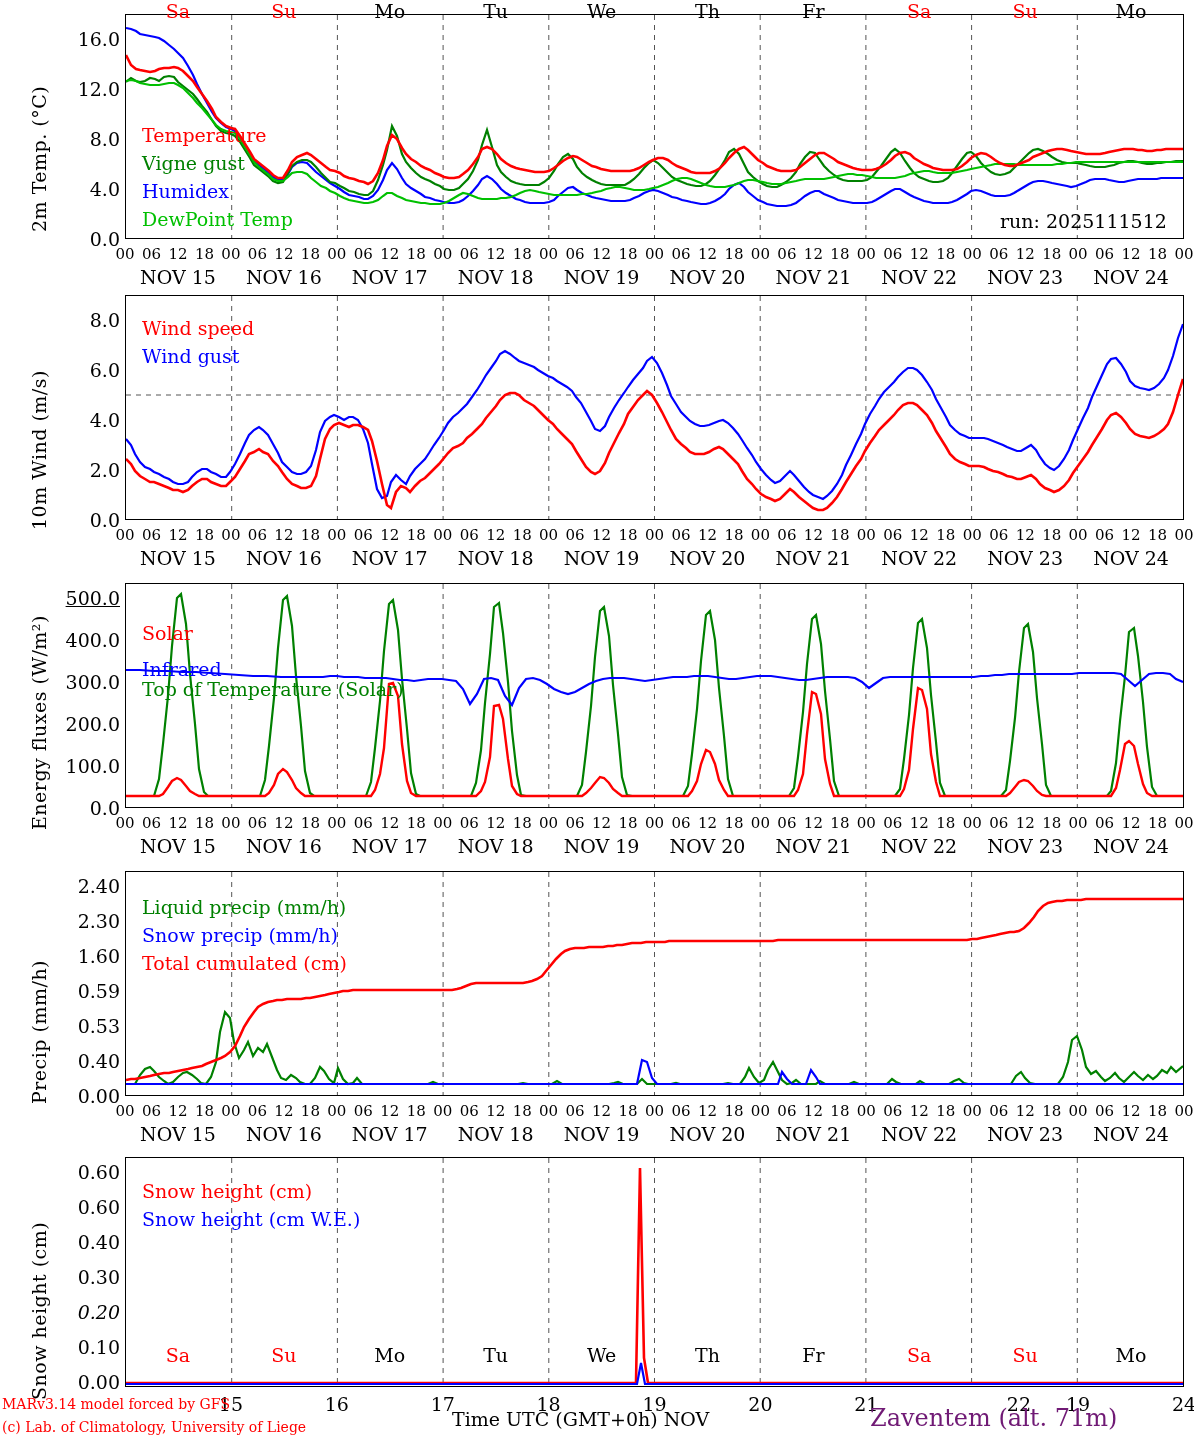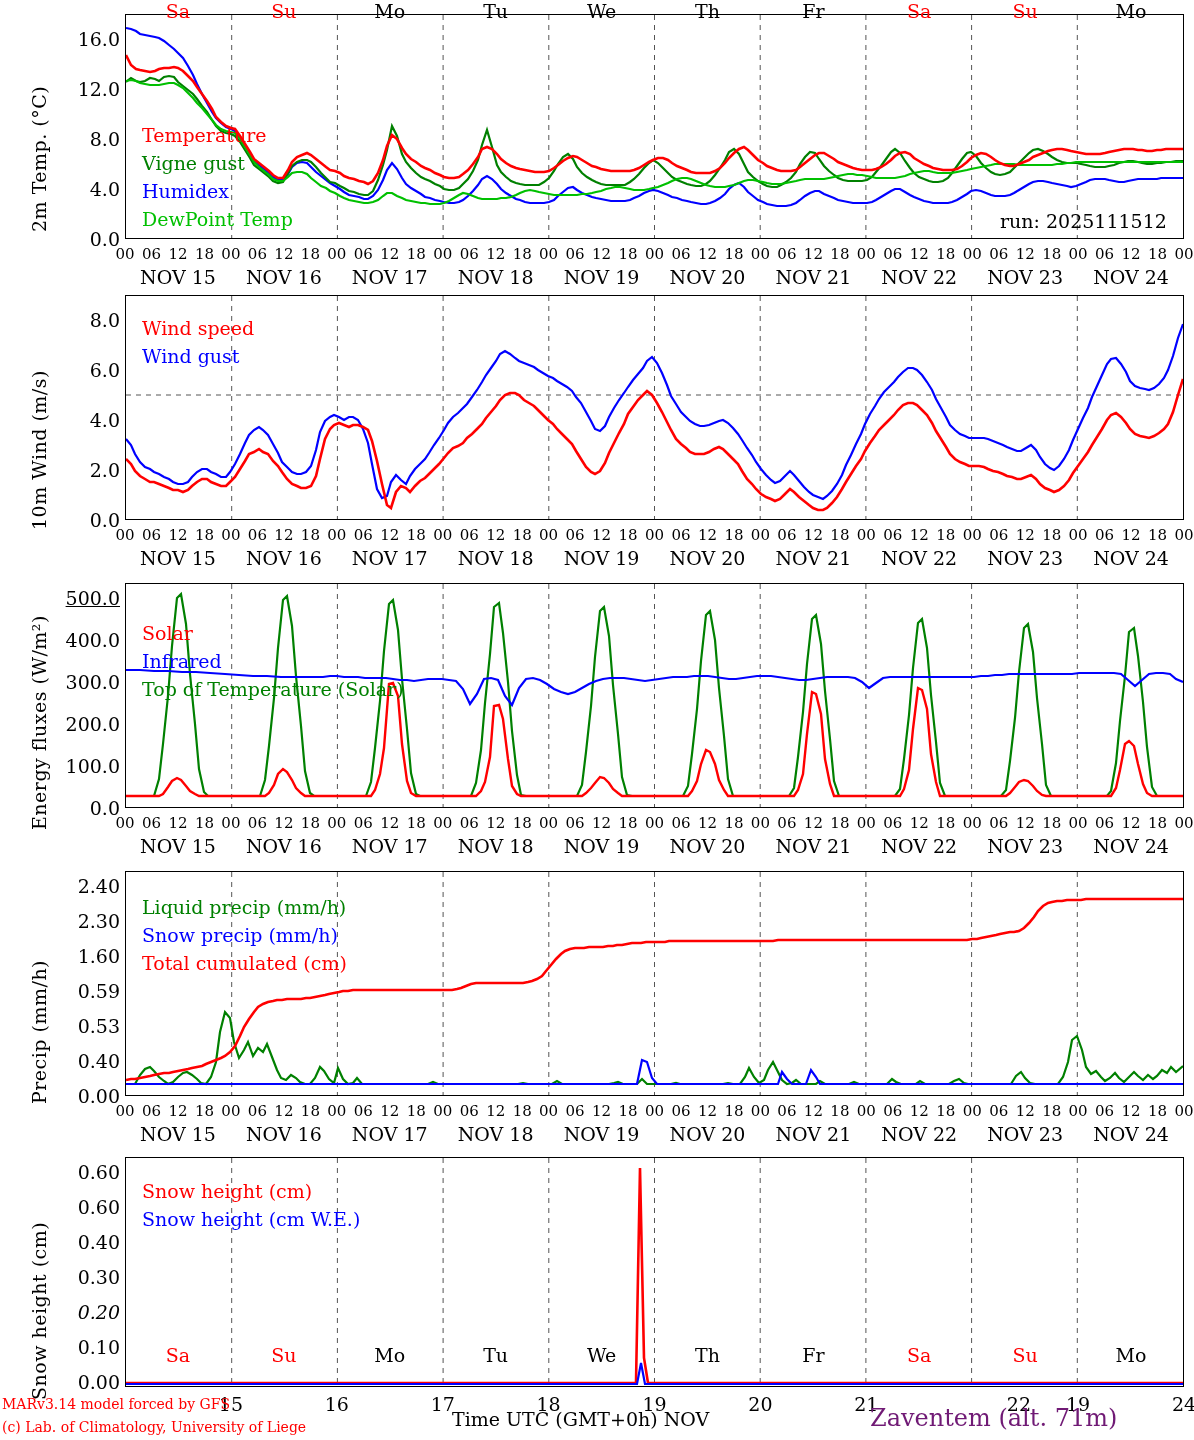--- a/index.html
+++ b/index.html
@@ -251,21 +251,21 @@
       </g>
 
       <polyline fill="none" stroke="#008000" stroke-width="2.2" points="0,212 28,212 33,195 37,160 42,112 46,62 51,14 55,10 60,40 64,90 69,140 73,185 78,208 82,212 134,212 139,196 143,162 148,114 152,64 157,16 161,12 166,42 170,92 175,142 179,187 184,209 188,212 240,212 245,198 249,164 254,117 258,67 263,20 267,16 272,46 276,95 281,145 285,189 290,210 294,212 345,212 350,199 355,166 359,119 364,70 368,23 373,19 377,49 382,98 386,147 391,191 395,211 400,212 451,212 456,201 460,168 465,122 469,73 474,27 478,23 483,52 487,101 492,150 496,193 501,211 506,212 557,212 562,202 566,170 571,125 575,77 580,31 584,27 589,56 593,104 598,152 602,195 607,212 611,212 663,212 668,204 672,173 677,128 681,80 686,35 690,31 695,60 699,107 704,155 708,197 713,212 717,212 769,212 774,205 778,175 783,131 787,84 792,39 796,35 801,64 805,111 810,158 814,199 819,212 823,212 875,212 880,206 884,177 889,134 893,88 898,44 902,40 907,68 911,114 916,160 920,201 925,212 929,212 981,212 985,207 990,179 994,137 999,92 1003,48 1008,44 1012,72 1017,118 1021,163 1026,203 1031,212 1035,212 1057,212"></polyline>
 
       <polyline fill="none" stroke="#0000ff" stroke-width="2.2" points="0,86 14,86 28,87 42,87 56,88 70,88 84,89 99,90 113,91 127,92 141,92 155,93 169,93 183,93 190,93 197,93 204,92 211,92 218,93 225,93 232,93 239,94 246,94 253,94 260,94 267,95 274,96 281,96 288,97 295,96 302,95 309,95 316,95 323,96 330,97 337,105 344,120 351,110 358,95 365,94 372,96 379,112 386,121 393,104 400,95 407,94 414,96 421,100 428,105 435,108 442,110 449,108 456,104 463,100 470,97 477,95 484,94 491,94 498,94 505,95 512,96 519,97 526,96 533,95 540,94 547,93 554,93 561,93 568,92 575,92 582,92 589,93 596,94 603,95 610,95 617,94 624,93 631,92 638,92 645,92 652,93 659,94 666,95 673,96 680,96 687,95 694,94 701,93 708,93 715,93 722,93 729,94 736,98 743,104 750,99 757,94 764,93 771,93 778,93 785,93 792,93 799,93 806,93 813,93 820,93 827,93 834,93 841,93 848,93 855,92 862,92 869,91 876,91 883,90 890,90 897,90 904,90 911,90 918,90 925,90 932,90 939,90 946,90 953,89 960,89 967,89 974,89 981,89 988,89 995,90 1002,96 1009,102 1016,96 1023,90 1030,89 1037,89 1044,90 1050,95 1057,98"></polyline>
 
       <polyline fill="none" stroke="#ff0000" stroke-width="2.4" points="0,212 33,212 37,210 42,203 46,197 51,194 55,196 60,202 64,207 69,210 73,212 139,212 143,209 148,201 152,190 157,185 161,188 166,196 170,204 175,209 179,212 245,212 249,206 254,190 258,164 263,100 267,99 272,112 276,160 281,197 285,209 290,212 350,212 355,207 359,198 364,173 368,122 373,121 377,135 382,175 386,202 391,210 395,212 456,212 460,209 465,204 469,199 474,193 478,194 483,199 487,205 492,209 496,212 562,212 566,207 571,197 575,180 580,166 584,168 589,180 593,196 598,206 602,212 668,212 672,206 677,190 681,150 686,108 690,110 695,130 699,175 704,200 708,212 774,212 778,205 783,186 787,145 792,104 796,106 801,125 805,170 810,198 814,212 880,212 884,209 889,203 893,198 898,196 902,197 907,202 911,207 916,211 920,212 985,212 990,204 994,186 999,160 1003,157 1008,162 1012,180 1017,200 1021,209 1026,212 1057,212"></polyline>
     </svg>
   </div>
   <div class="legend red" style="left:142px;top:44px;">Solar</div>
-  <div class="legend blue" style="left:142px;top:72px;">Infrared</div>
+  <div class="legend blue" style="left:142px;top:80px;">Infrared</div>
   <div class="legend green" style="left:142px;top:100px;">Top of Temperature (Solar)</div>
   <div class="tickrow" style="left:125px;top:236px;width:1059px;">
     <div class="tickcell" style="left:-13px;width:26px;">00</div>
     <div class="tickcell" style="left:13.5px;width:26px;">06</div>
     <div class="tickcell" style="left:40px;width:26px;">12</div>
     <div class="tickcell" style="left:66.5px;width:26px;">18</div>
     <div class="tickcell" style="left:92.9px;width:26px;">00</div>
     <div class="tickcell" style="left:119.4px;width:26px;">06</div>
     <div class="tickcell" style="left:145.9px;width:26px;">12</div>
     <div class="tickcell" style="left:172.4px;width:26px;">18</div>

